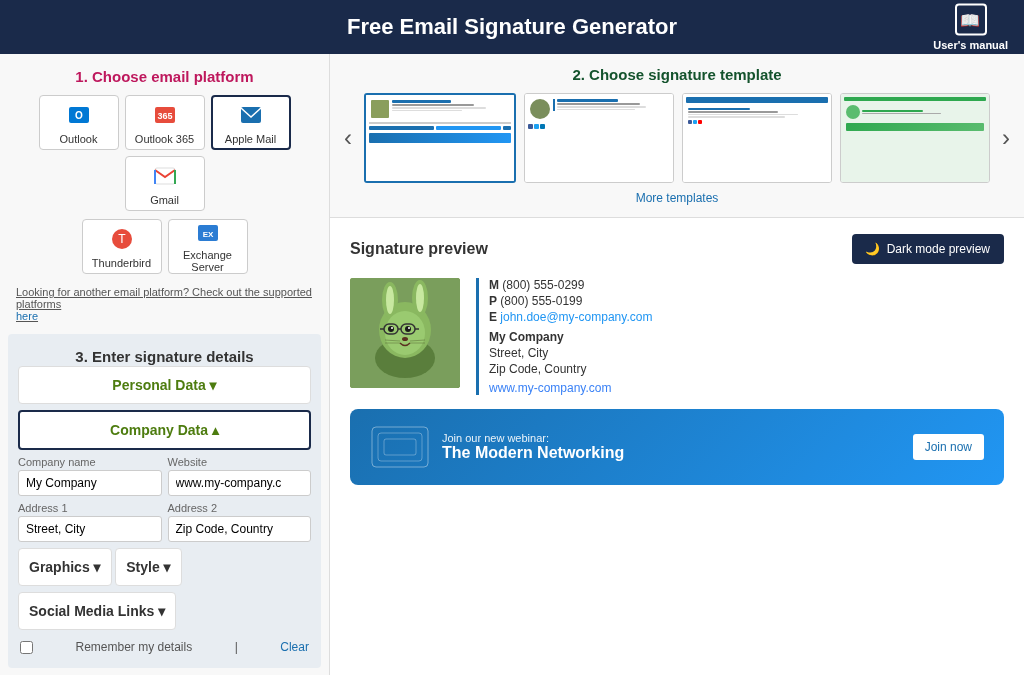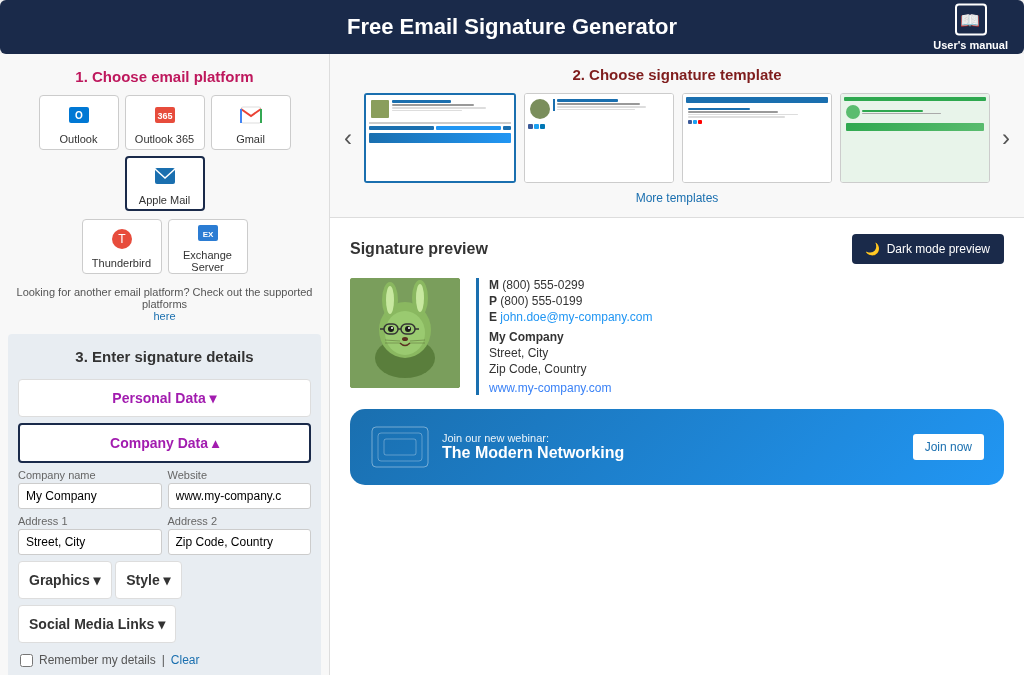--- a/index.html
+++ b/index.html
@@ -6,21 +6,20 @@
     body { font-family: Arial, sans-serif; font-size: 13px; background: #f0f0f0; color: #333; }
 
     .header {
       background: #1a2a4a;
       color: white;
       text-align: center;
       padding: 14px;
       font-size: 22px;
       font-weight: bold;
       position: relative;
-      border-radius: 6px;
     }
 
     .user-manual {
       position: absolute;
       right: 16px;
       top: 50%;
       transform: translateY(-50%);
       color: white;
       text-align: center;
       font-size: 11px;
@@ -97,24 +96,24 @@
     .platform-btn .icon-box {
       width: 28px;
       height: 28px;
       display: flex;
       align-items: center;
       justify-content: center;
       font-size: 18px;
     }
 
     .platform-note {
-      text-align: center;
       font-size: 11px;
       color: #555;
       padding: 4px 16px;
+      text-decoration: underline;
     }
 
     .platform-note a {
       color: #1a6faf;
       text-decoration: none;
     }
 
     
     .details-section {
       background: #e8edf2;
@@ -122,35 +121,35 @@
       border-radius: 4px;
       padding: 10px;
       flex: 1;
     }
 
     .details-title {
       text-align: center;
       font-size: 15px;
       font-weight: bold;
       color: #333;
-      padding: 4px 0 14px;
+      padding: 4px 0 1px;
     }
 
     .accordion-btn {
       width: 100%;
       background: white;
       border: 1px solid #ddd;
       border-radius: 4px;
       padding: 10px;
       text-align: center;
       font-size: 14px;
       font-weight: bold;
       cursor: pointer;
       margin-bottom: 6px;
-      color: #a21caf;
+      color: #4d7c0f;
     }
 
     .accordion-btn.active {
       border: 2px solid #1a2a4a;
     }
 
     .form-grid {
       display: grid;
       grid-template-columns: 1fr 1fr;
       gap: 6px;
@@ -186,20 +185,21 @@
       color: #333;
     }
 
     .remember-row {
       display: flex;
       align-items: center;
       gap: 6px;
       padding: 4px 2px;
       font-size: 12px;
       color: #555;
+      justify-content: space-between;
     }
 
     .remember-row a {
       color: #1a6faf;
       text-decoration: none;
       cursor: pointer;
     }
 
     
     .right-panel {
@@ -213,21 +213,21 @@
     .template-section {
       background: #f8f8f8;
       border-bottom: 1px solid #ddd;
       padding: 12px 10px;
     }
 
     .template-title {
       text-align: center;
       font-size: 15px;
       font-weight: bold;
-      color: #7f1d1d;
+      color: #14532d;
       margin-bottom: 10px;
     }
 
     .template-carousel {
       display: flex;
       align-items: center;
       gap: 8px;
     }
 
     .carousel-arrow {
@@ -389,21 +389,21 @@
 
     .sig-company {
       font-size: 12px;
       color: #333;
       margin-top: 2px;
     }
 
     .sig-banner {
       margin-top: 14px;
       background: linear-gradient(135deg, #1a6faf, #2196f3);
-      border-radius: 15px;
+      border-radius: 8px;
       padding: 16px 20px;
       color: white;
       display: flex;
       align-items: center;
       justify-content: space-between;
     }
 
     .sig-banner-text {
       font-size: 13px;
     }
@@ -469,42 +469,42 @@
       </button>
 
       <button class="platform-btn">
         <span class="icon-box">
           <svg width="24" height="24" viewBox="0 0 24 24">
               <rect x="2" y="4" width="20" height="16" rx="2" fill="#e74c3c"></rect>
               <text x="12" y="16" text-anchor="middle" fill="white" font-size="9" font-weight="bold">365</text>
             </svg>
         </span>
         <span>Outlook 365</span>
+      </button>
+
+      <button class="platform-btn active">
+        <span class="icon-box">
+          <svg width="24" height="24" viewBox="0 0 24 24">
+              <rect x="2" y="4" width="20" height="16" rx="2" fill="#1a6faf"></rect>
+              <polyline points="2,5 12,14 22,5" fill="none" stroke="white" stroke-width="1.5"></polyline>
+            </svg>
+        </span>
+        <span>Apple Mail</span>
       </button>
 
       <button class="platform-btn">
         <span class="icon-box">
           <svg width="24" height="24" viewBox="0 0 24 24">
               <rect x="2" y="4" width="20" height="16" rx="2" fill="white" stroke="#ddd"></rect>
               <path d="M2 6 L12 13 L22 6" fill="none" stroke="#ea4335" stroke-width="2"></path>
               <path d="M2 6 L2 20" stroke="#4285f4" stroke-width="2"></path>
               <path d="M22 6 L22 20" stroke="#34a853" stroke-width="2"></path>
             </svg>
         </span>
         <span>Gmail</span>
-      </button>
-
-      <button class="platform-btn active">
-        <span class="icon-box">
-          <svg width="24" height="24" viewBox="0 0 24 24">
-              <rect x="2" y="4" width="20" height="16" rx="2" fill="#1a6faf"></rect>
-              <polyline points="2,5 12,14 22,5" fill="none" stroke="white" stroke-width="1.5"></polyline>
-            </svg>
-        </span>
-        <span>Apple Mail</span>
       </button>
     </div>
 
     <div class="platform-grid">
 
       <button class="platform-btn">
         <span class="icon-box">
           <svg width="24" height="24" viewBox="0 0 24 24">
               <circle cx="12" cy="12" r="10" fill="#e74c3c"></circle>
               <text x="12" y="16" text-anchor="middle" fill="white" font-size="12">T</text>

